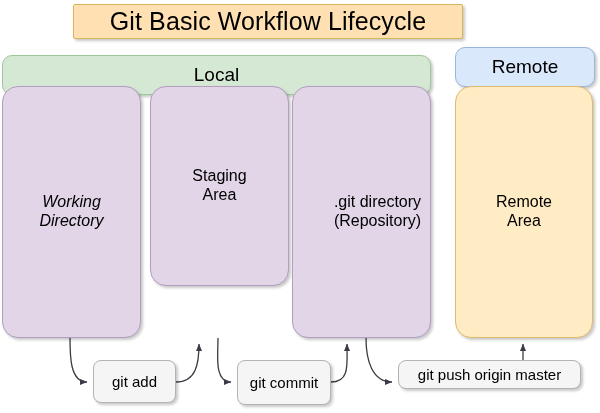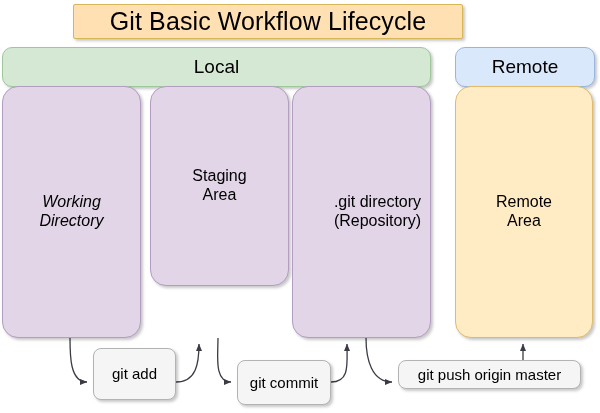--- a/index.html
+++ b/index.html
@@ -49,21 +49,21 @@
     letter-spacing: 0.1px;
   }
 
   
   .lane-head {
     border-radius: 10px;
     font-size: 19px;
   }
   .lane-local {
     left: 2px;
-    top: 47px;
+    top: 55px;
     width: 429px;
     height: 40px;
     background: #d5e8d4;
     border: 1px solid #9fc79c;
   }
   .lane-remote {
     left: 455px;
     top: 47px;
     width: 140px;
     height: 40px;
@@ -89,21 +89,21 @@
   .area-3 { left: 292px; top: 86px; width: 139px; height: 252px; padding-left: 32px; }
   .area-4 { left: 455px; top: 86px; width: 138px; height: 252px; }
 
   
   .cmd {
     border-radius: 8px;
     background: #f5f5f5;
     border: 1px solid #b3b3b3;
     font-size: 15px;
   }
-  .cmd-add    { left: 93px;  top: 348px; width: 83px;  height: 52px; }
+  .cmd-add    { left: 93px;  top: 360px; width: 83px;  height: 43px; }
   .cmd-commit { left: 237px; top: 360px; width: 94px;  height: 45px; }
   .cmd-push   { left: 398px; top: 360px; width: 183px; height: 29px; }
 
   #edges {
     position: absolute;
     left: 0;
     top: 0;
     width: 600px;
     height: 413px;
     pointer-events: none;

